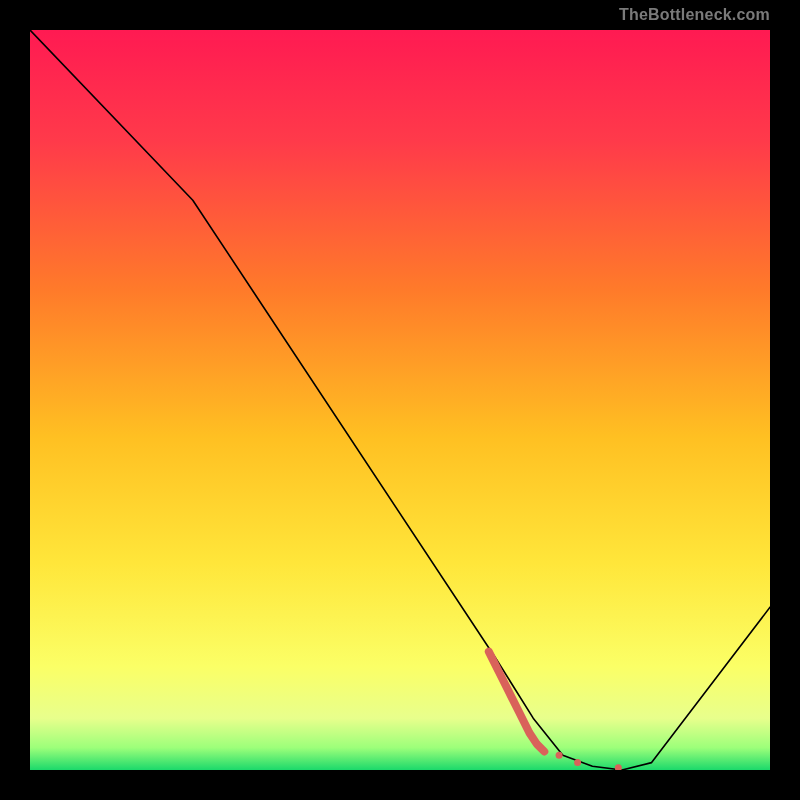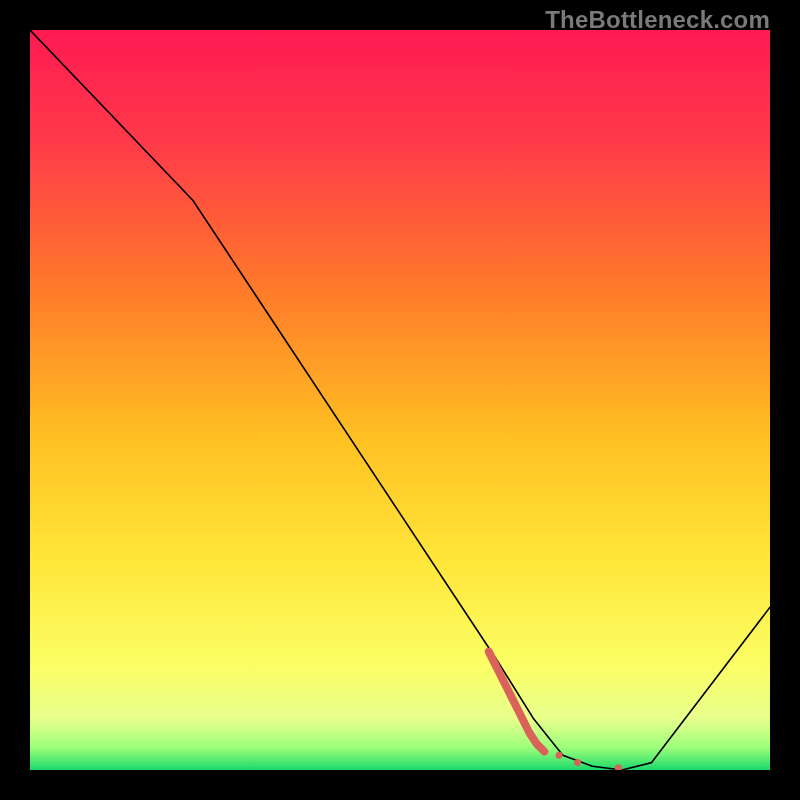--- a/index.html
+++ b/index.html
@@ -20,21 +20,21 @@
     left: 30px;
     top: 30px;
     width: 740px;
     height: 740px;
   }
   .watermark {
     position: absolute;
     top: 6px;
     right: 30px;
     font-family: Arial, Helvetica, sans-serif;
-    font-size: 24px;
+    font-size: 16px;
     font-weight: 700;
     color: #7a7a7a;
     letter-spacing: 0.2px;
   }
   svg { display: block; }
 </style>
 </head>
 <body>
 
 <div class="chart">

